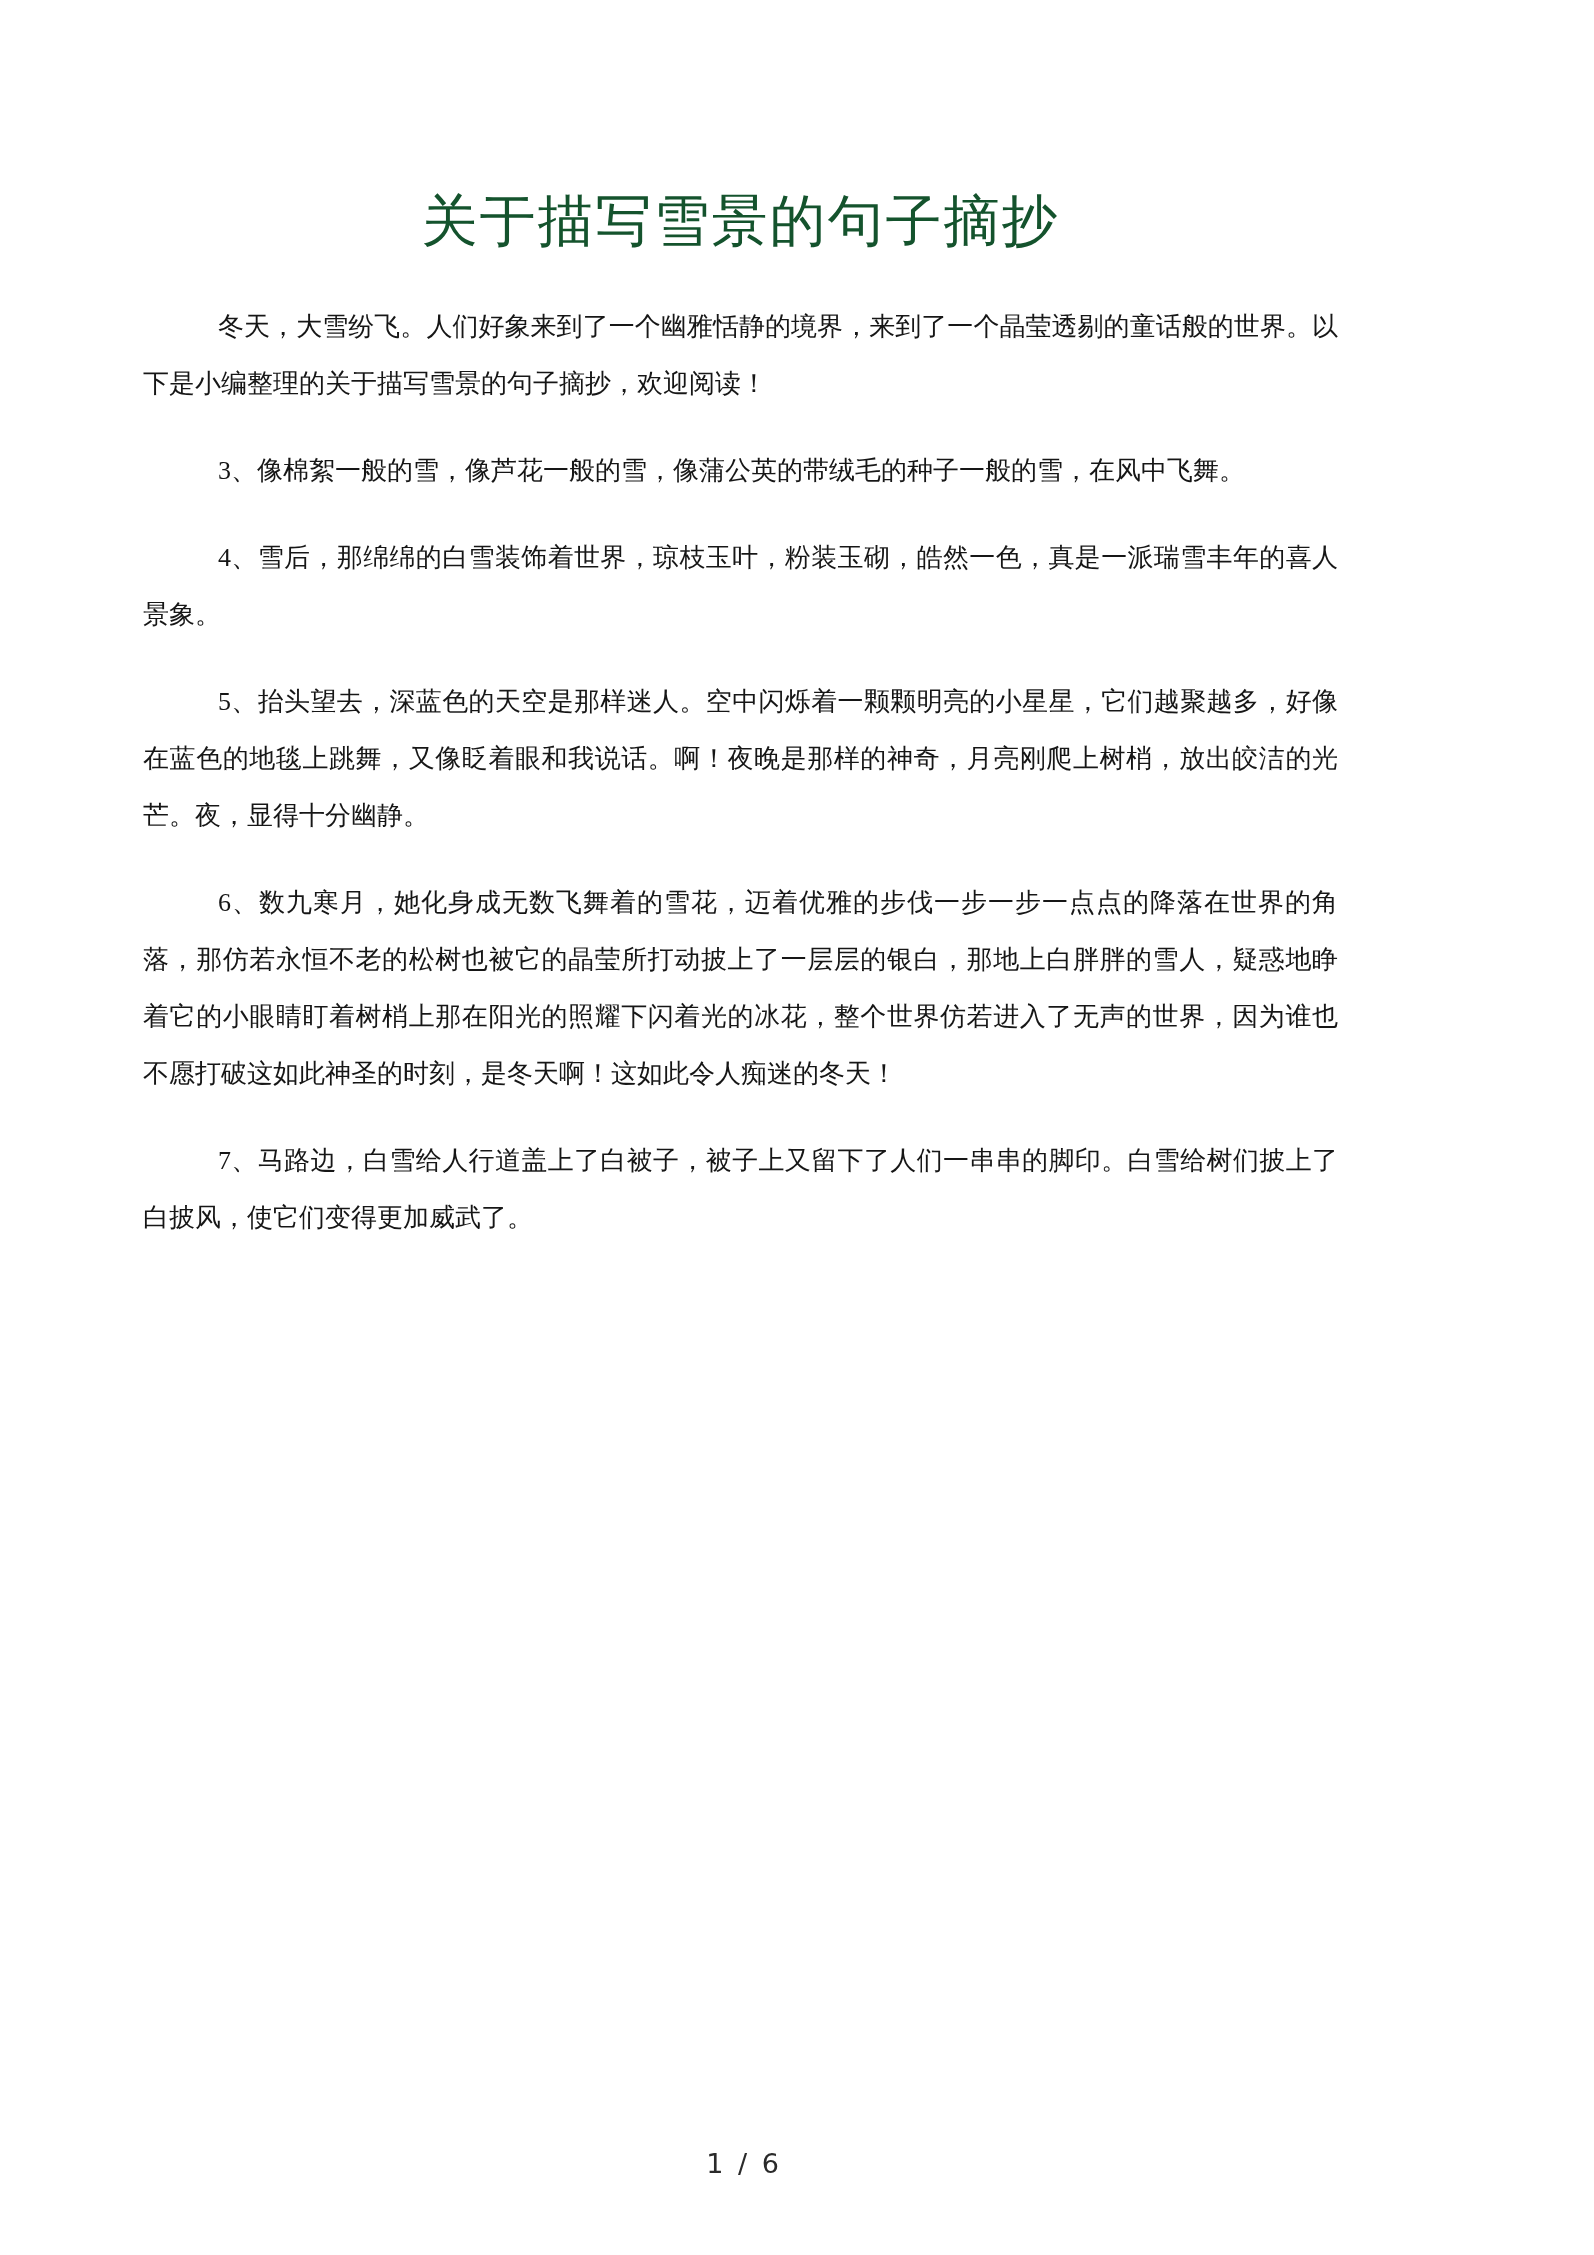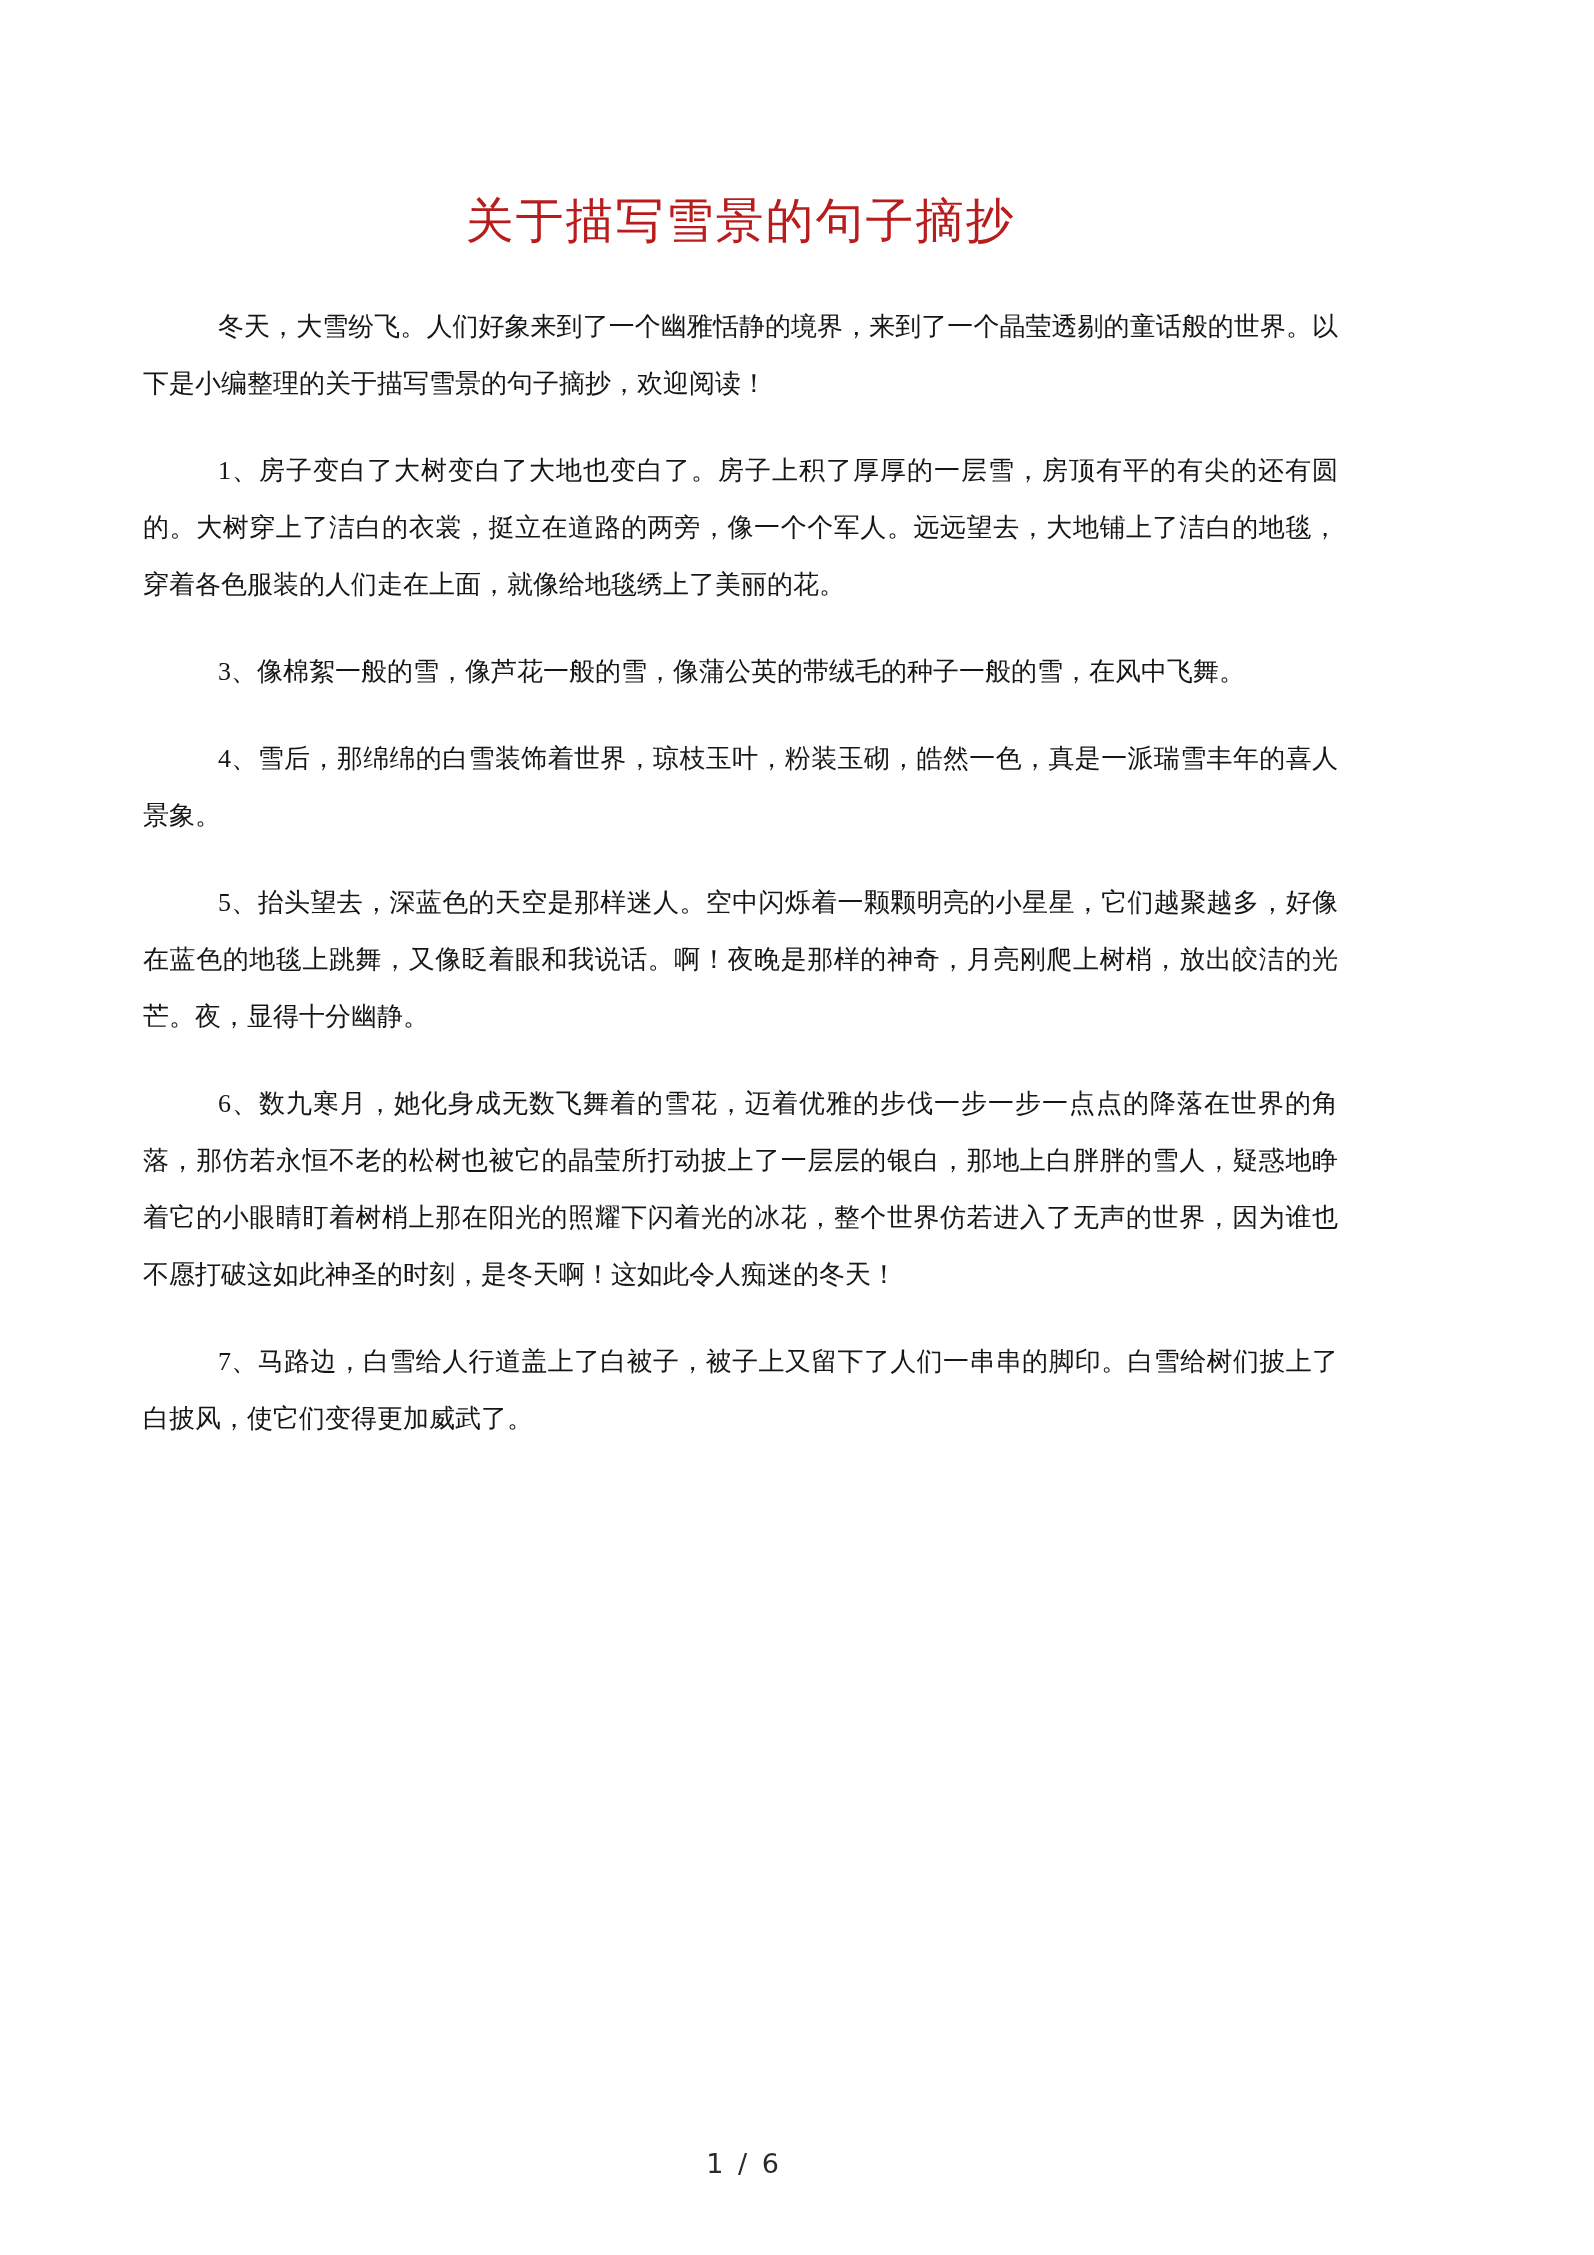--- a/index.html
+++ b/index.html
@@ -21,26 +21,26 @@
   .content {
     position: absolute;
     top: 0;
     left: 143px;
     width: 1195px;
   }
 
   h1.doc-title {
     margin-top: 190px;
     margin-bottom: 46px;
-    font-size: 48px;
+    font-size: 56px;
     font-weight: normal;
     line-height: 62px;
     text-align: center;
     letter-spacing: 2px;
-    color: #b91c1c;
+    color: #14532d;
     white-space: nowrap;
   }
 
   p.body-para {
     font-size: 26px;
     line-height: 57px;
     text-indent: 75px;
     margin-bottom: 30px;
     text-align: justify;
     text-justify: inter-ideograph;
@@ -64,21 +64,20 @@
 </head>
 <body>
 
 <div class="page">
   <div class="content">
 
     <h1 class="doc-title">关于描写雪景的句子摘抄</h1>
 
     <p class="body-para">冬天，大雪纷飞。人们好象来到了一个幽雅恬静的境界，来到了一个晶莹透剔的童话般的世界。以下是小编整理的关于描写雪景的句子摘抄，欢迎阅读！</p>
 
-    <p class="body-para">1、房子变白了大树变白了大地也变白了。房子上积了厚厚的一层雪，房顶有平的有尖的还有圆的。大树穿上了洁白的衣裳，挺立在道路的两旁，像一个个军人。远远望去，大地铺上了洁白的地毯，穿着各色服装的人们走在上面，就像给地毯绣上了美丽的花。</p>
 
 
     <p class="body-para">3、像棉絮一般的雪，像芦花一般的雪，像蒲公英的带绒毛的种子一般的雪，在风中飞舞。</p>
 
     <p class="body-para">4、雪后，那绵绵的白雪装饰着世界，琼枝玉叶，粉装玉砌，皓然一色，真是一派瑞雪丰年的喜人景象。</p>
 
     <p class="body-para">5、抬头望去，深蓝色的天空是那样迷人。空中闪烁着一颗颗明亮的小星星，它们越聚越多，好像在蓝色的地毯上跳舞，又像眨着眼和我说话。啊！夜晚是那样的神奇，月亮刚爬上树梢，放出皎洁的光芒。夜，显得十分幽静。</p>
 
     <p class="body-para">6、数九寒月，她化身成无数飞舞着的雪花，迈着优雅的步伐一步一步一点点的降落在世界的角落，那仿若永恒不老的松树也被它的晶莹所打动披上了一层层的银白，那地上白胖胖的雪人，疑惑地睁着它的小眼睛盯着树梢上那在阳光的照耀下闪着光的冰花，整个世界仿若进入了无声的世界，因为谁也不愿打破这如此神圣的时刻，是冬天啊！这如此令人痴迷的冬天！</p>
 

